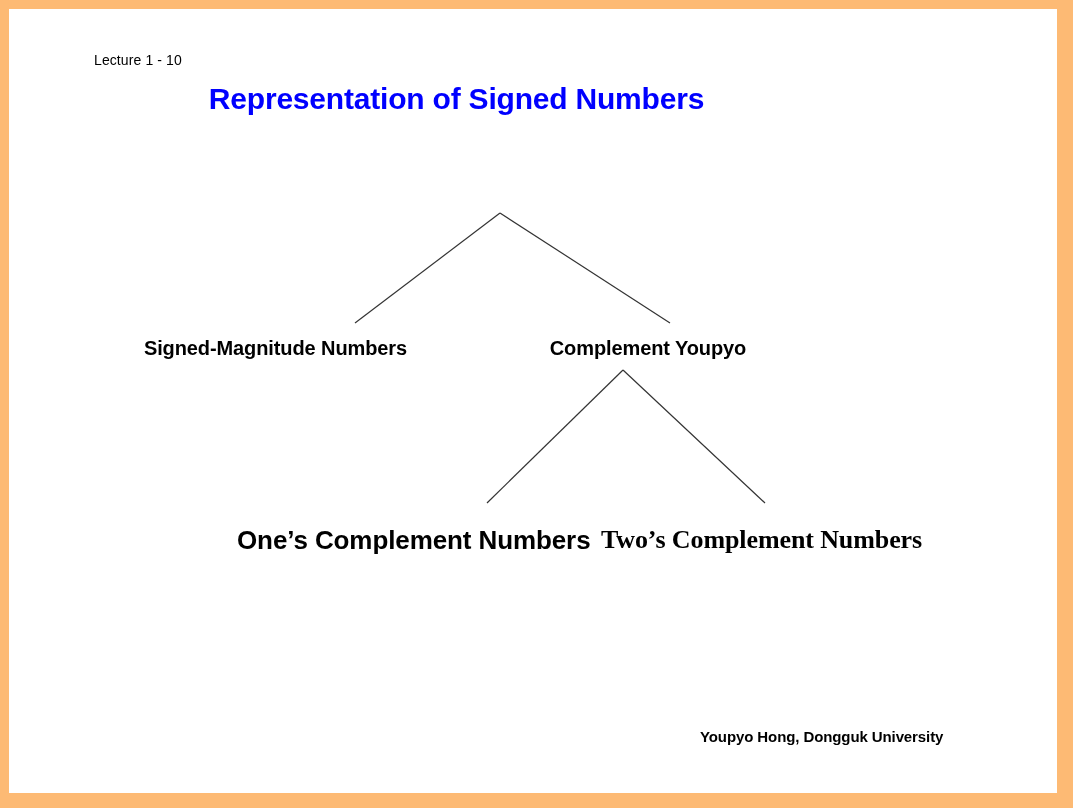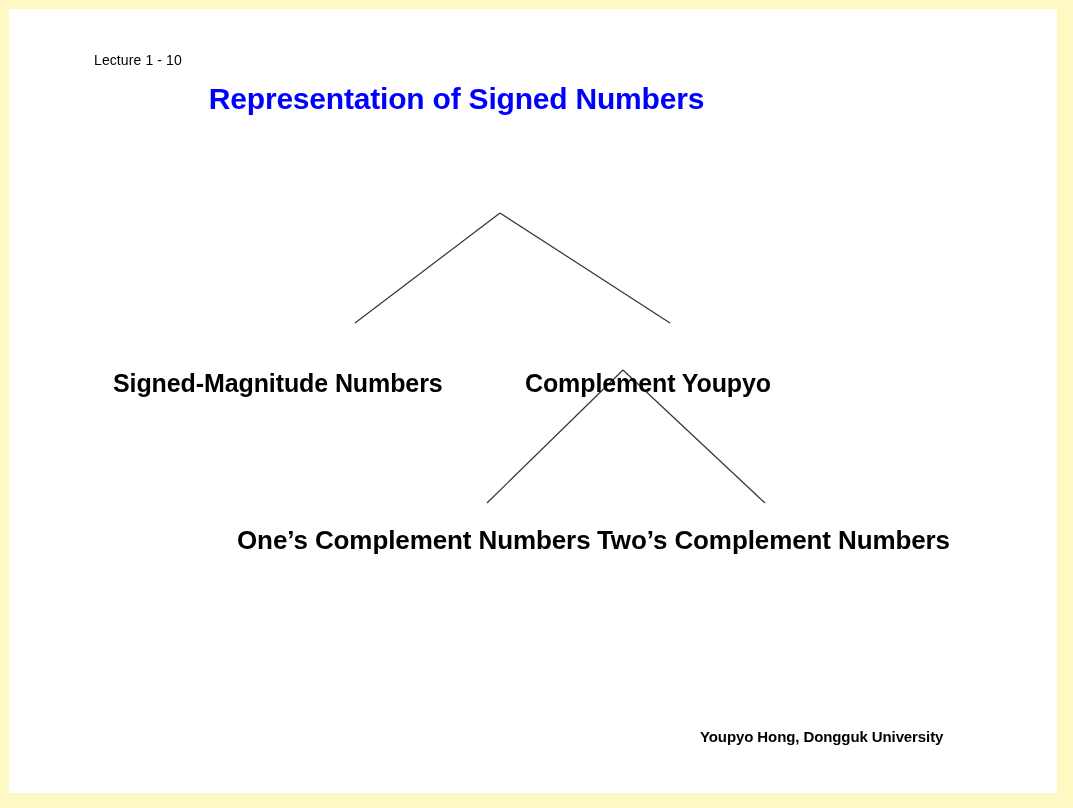--- a/index.html
+++ b/index.html
@@ -14,21 +14,21 @@
     font-family: "Liberation Sans", sans-serif;
     overflow: hidden;
   }
 
   #slide-frame {
     position: absolute;
     left: 0;
     top: 0;
     width: 1073px;
     height: 808px;
-    background: #fef9c3;
+    background: #fdba74;
   }
 
   #slide {
     position: absolute;
     left: 9px;
     top: 9px;
     width: 1048px;
     height: 784px;
     background: #ffffff;
   }
@@ -76,23 +76,22 @@
 
   .node-label {
     position: absolute;
     font-weight: bold;
     color: #000000;
     white-space: nowrap;
     text-align: center;
   }
 
   .level-2 {
-    font-size: 25px;
+    font-size: 20px;
     letter-spacing: -0.1px;
-    margin-top: 32px;
   }
 
   .level-3 {
     font-size: 26px;
     letter-spacing: -0.1px;
   }
 
   #node-signed-magnitude {
     left: 113px;
     top: 337px;
@@ -108,20 +107,21 @@
   #node-ones-complement {
     left: 237px;
     top: 525px;
     width: 329px;
   }
 
   #node-twos-complement {
     left: 597px;
     top: 525px;
     width: 329px;
+    font-family: Liberation Serif, serif;
   }
 
   
   #footer-credit {
     position: absolute;
     left: 700px;
     top: 728px;
     font-size: 15px;
     font-weight: bold;
     color: #000000;

